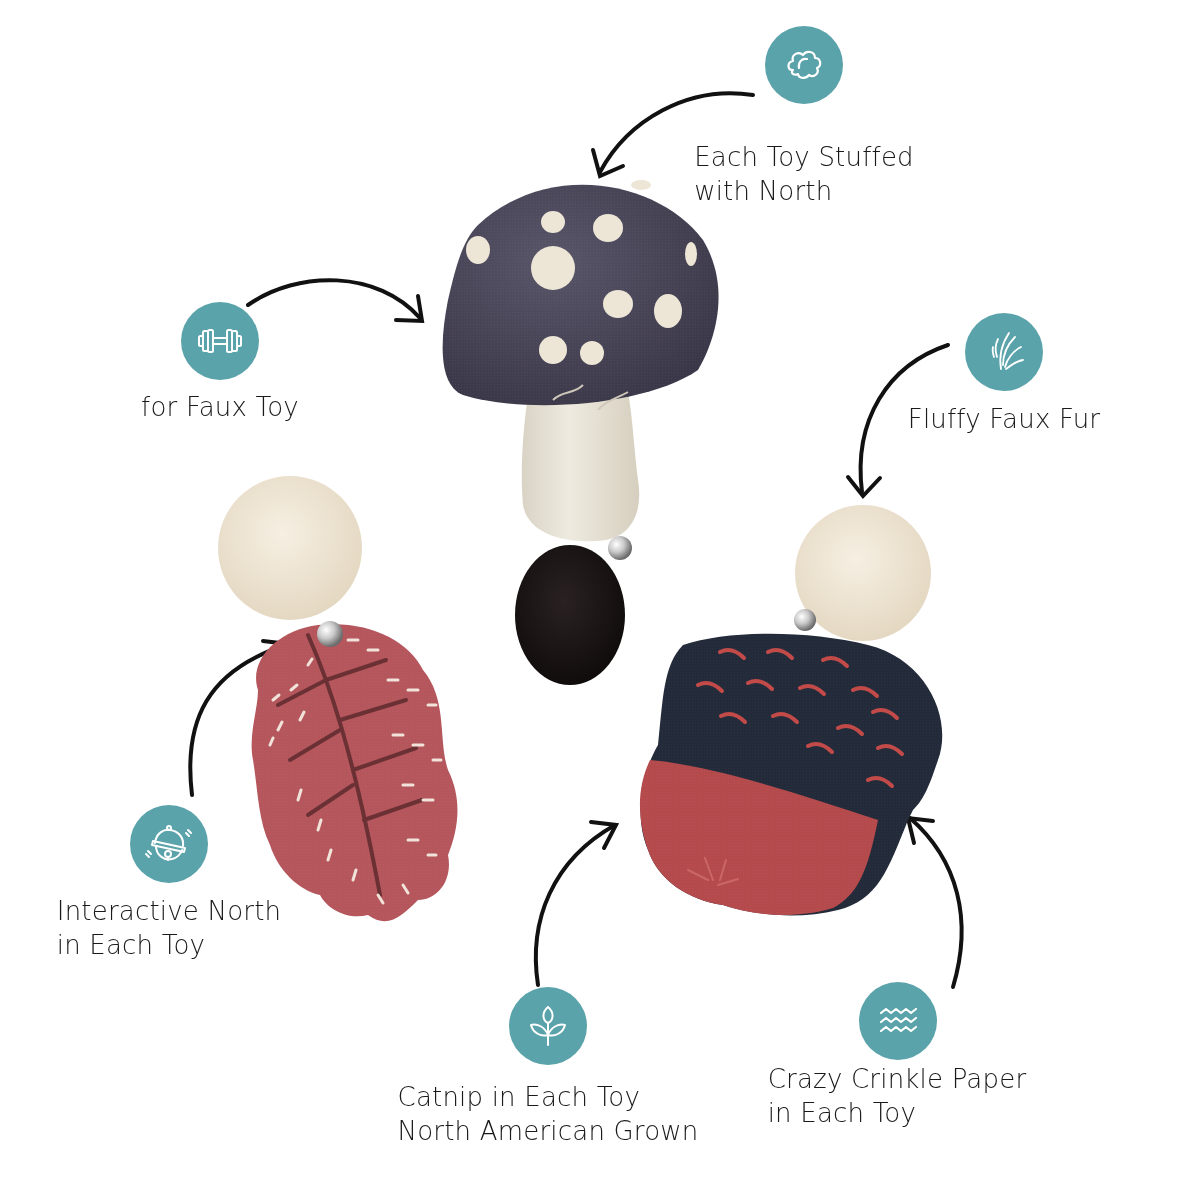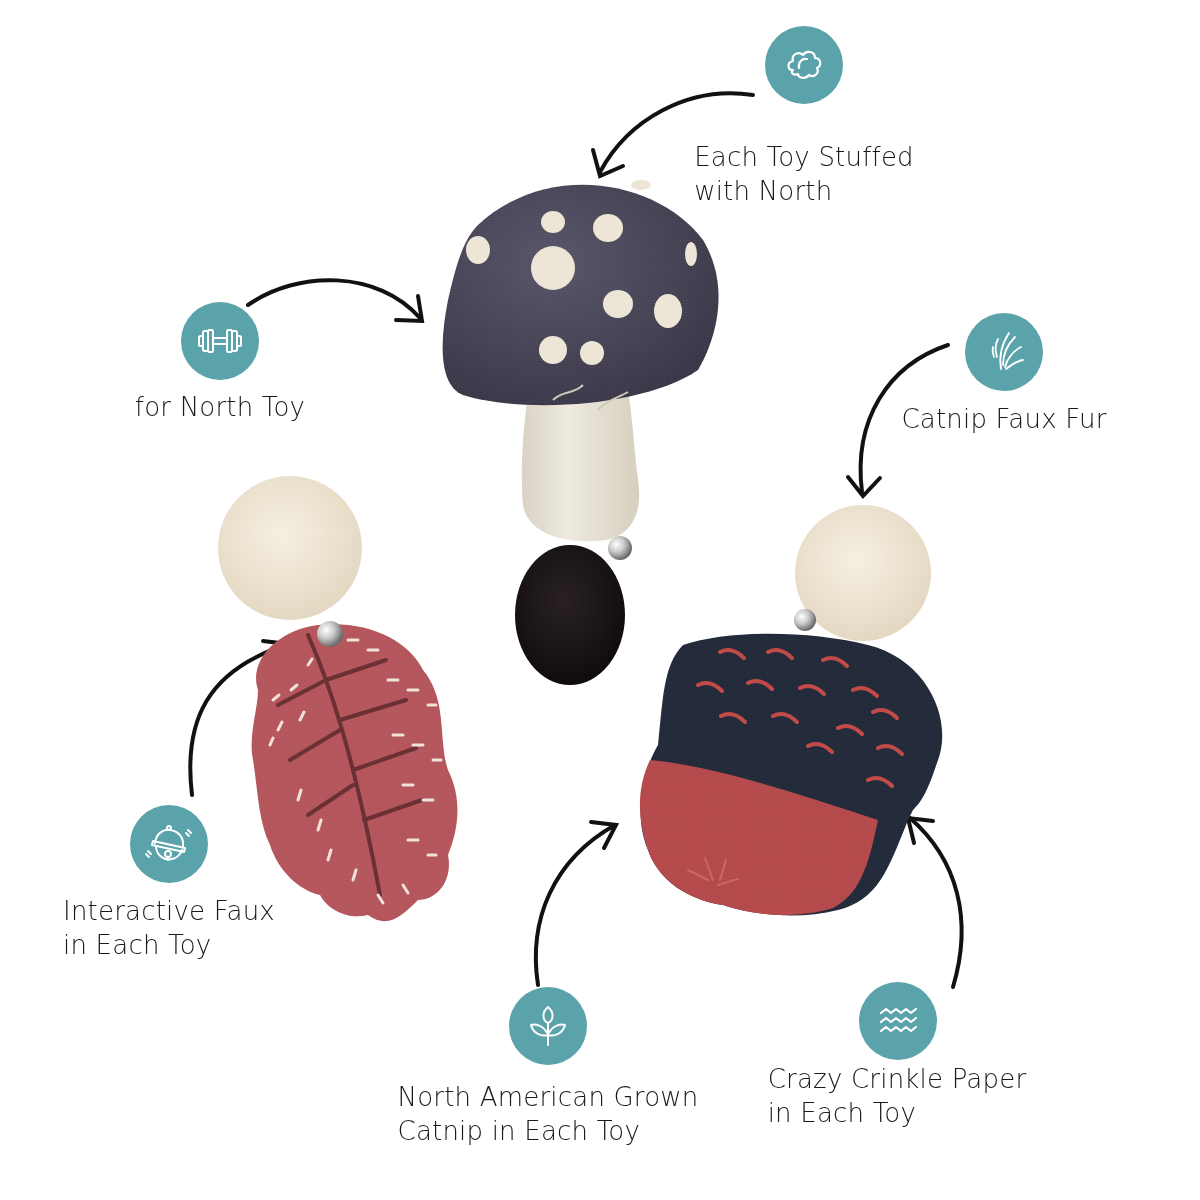--- a/index.html
+++ b/index.html
@@ -188,67 +188,67 @@
       <rect x="4" y="20" width="4" height="10" rx="1.5"></rect>
       <rect x="8" y="15" width="5" height="20" rx="1.5"></rect>
       <rect x="13" y="14" width="5" height="22" rx="1.5"></rect>
       <rect x="18" y="22" width="14" height="6"></rect>
       <rect x="32" y="14" width="5" height="22" rx="1.5"></rect>
       <rect x="37" y="15" width="5" height="20" rx="1.5"></rect>
       <rect x="42" y="20" width="4" height="10" rx="1.5"></rect>
     </svg>
   </div>
   <div class="label" style="left:212px; top:390px;">
-    <div>for North Toy</div>
+    <div>for Faux Toy</div>
   </div>
 
   <div class="badge" style="left:957px; top:313px;">
     <svg viewBox="0 0 50 50" fill="none" stroke="#fff" stroke-width="1.8" stroke-linecap="round">
       <path d="M22 42 C 20 30, 22 18, 30 6"></path>
       <path d="M24 38 C 24 28, 28 18, 36 10"></path>
       <path d="M26 40 C 28 32, 34 24, 42 20"></path>
       <path d="M27 42 C 32 38, 38 34, 44 33"></path>
       <path d="M18 30 C 16 24, 16 18, 19 12"></path>
       <path d="M15 30 C 14 27, 13 24, 14 20"></path>
     </svg>
   </div>
   <div class="label" style="left:996px; top:402px;">
-    <div>Catnip Faux Fur</div>
+    <div>Fluffy Faux Fur</div>
   </div>
 
   <div class="badge" style="left:122px; top:805px;">
     <svg viewBox="0 0 50 50" fill="none" stroke="#fff" stroke-width="2" stroke-linecap="round" stroke-linejoin="round">
       <circle cx="25" cy="9" r="2"></circle>
       <path d="M11 24 C 12 14, 20 10, 26 11 C 34 12, 40 18, 39 27"></path>
       <path d="M9 22 L 41 29 L 40 33 L 8 26 Z"></path>
       <path d="M12 27 C 12 36, 20 42, 28 40 C 33 39, 37 35, 38 31"></path>
       <circle cx="24" cy="35" r="3"></circle>
       <path d="M24 38 L 24 41"></path>
       <path d="M42 14 l3 3"></path>
         <path d="M44 11 l3 3"></path>
       <path d="M4 32 l3 3"></path>
         <path d="M2 35 l3 3"></path>
     </svg>
   </div>
   <div class="label" style="left:161px; top:894px;">
-    <div>Interactive Faux</div>
+    <div>Interactive North</div>
     <div>in Each Toy</div>
   </div>
 
   <div class="badge" style="left:501px; top:987px;">
     <svg viewBox="0 0 50 50" fill="none" stroke="#fff" stroke-width="2" stroke-linecap="round" stroke-linejoin="round">
       <path d="M25 6 C 18 12, 20 20, 25 22 C 30 20, 32 12, 25 6 Z"></path>
       <path d="M25 34 C 22 26, 14 22, 8 24 C 10 32, 18 36, 25 34 Z"></path>
       <path d="M25 34 C 28 26, 36 22, 42 24 C 40 32, 32 36, 25 34 Z"></path>
       <path d="M25 22 L 25 44"></path>
     </svg>
   </div>
   <div class="label" style="left:540px; top:1080px;">
+    <div>Catnip in Each Toy</div>
     <div>North American Grown</div>
-    <div>Catnip in Each Toy</div>
   </div>
 
   <div class="badge" style="left:851px; top:982px;">
     <svg viewBox="0 0 50 50" fill="none" stroke="#fff" stroke-width="2.2" stroke-linecap="round" stroke-linejoin="round">
       <path d="M8 17 l5 -4 l5 4 l5 -4 l5 4 l5 -4 l5 4 l5 -4"></path>
       <path d="M8 26 l5 -4 l5 4 l5 -4 l5 4 l5 -4 l5 4 l5 -4"></path>
       <path d="M8 35 l5 -4 l5 4 l5 -4 l5 4 l5 -4 l5 4 l5 -4"></path>
     </svg>
   </div>
   <div class="label" style="left:889px; top:1062px;">

